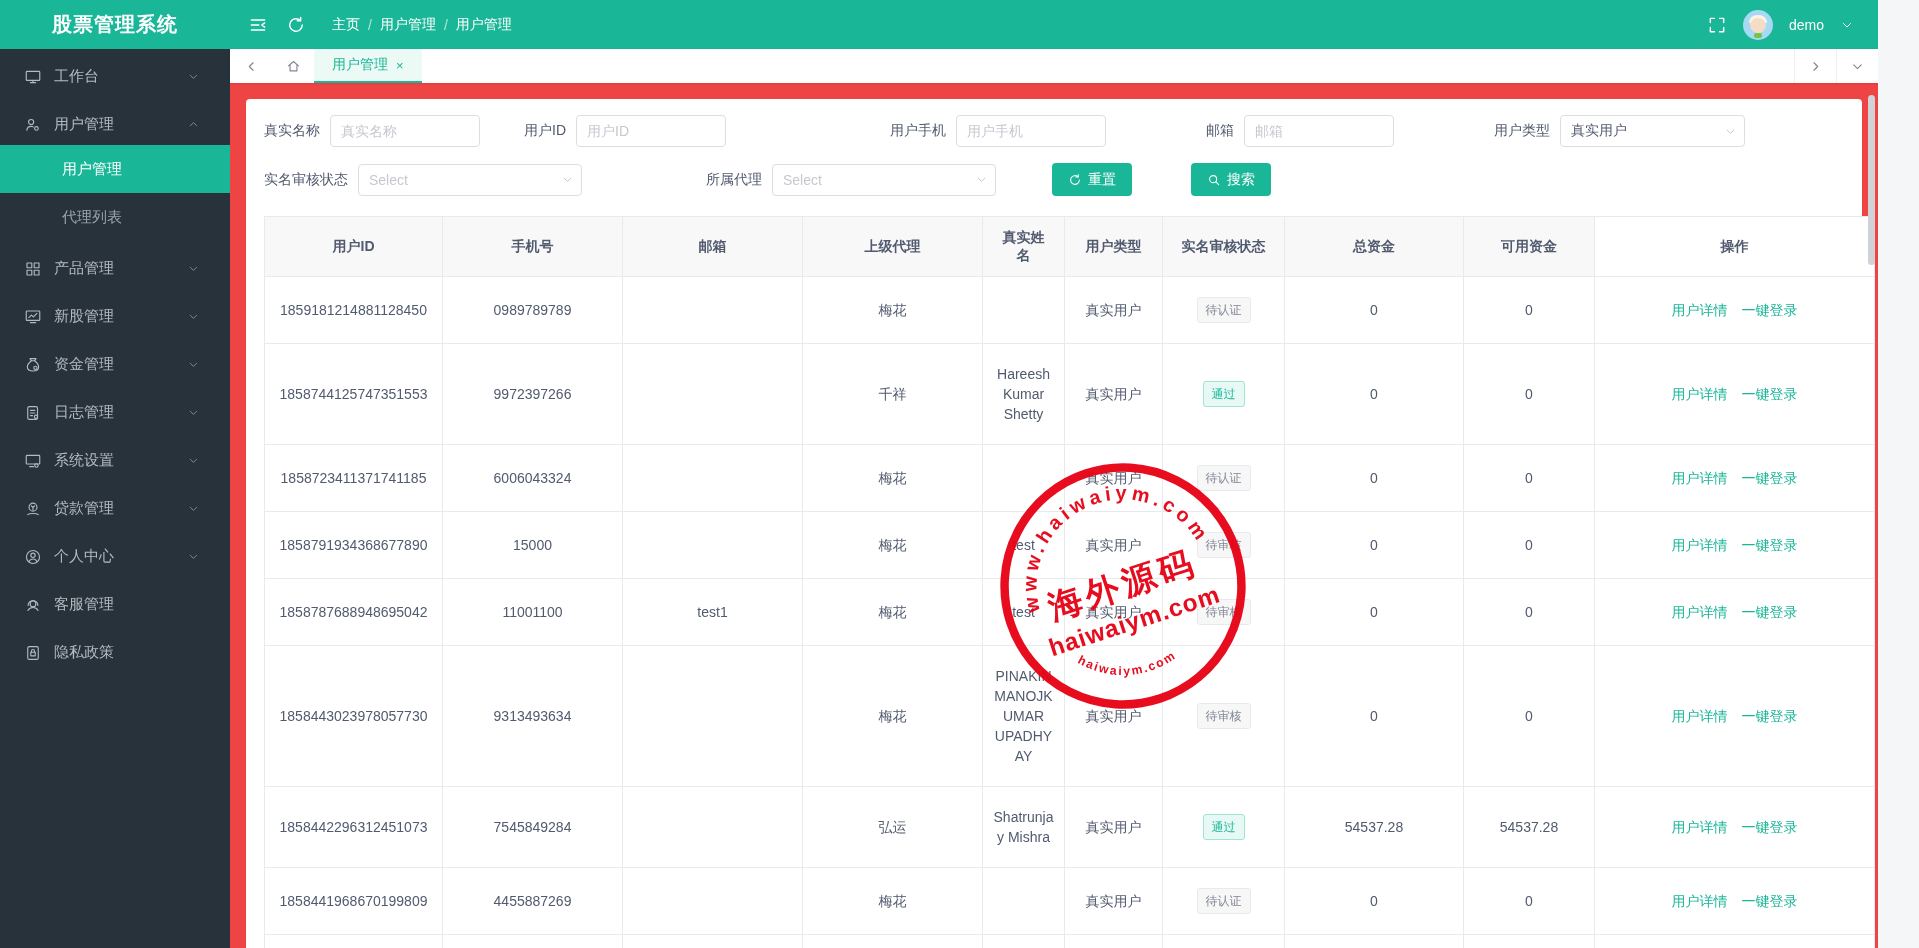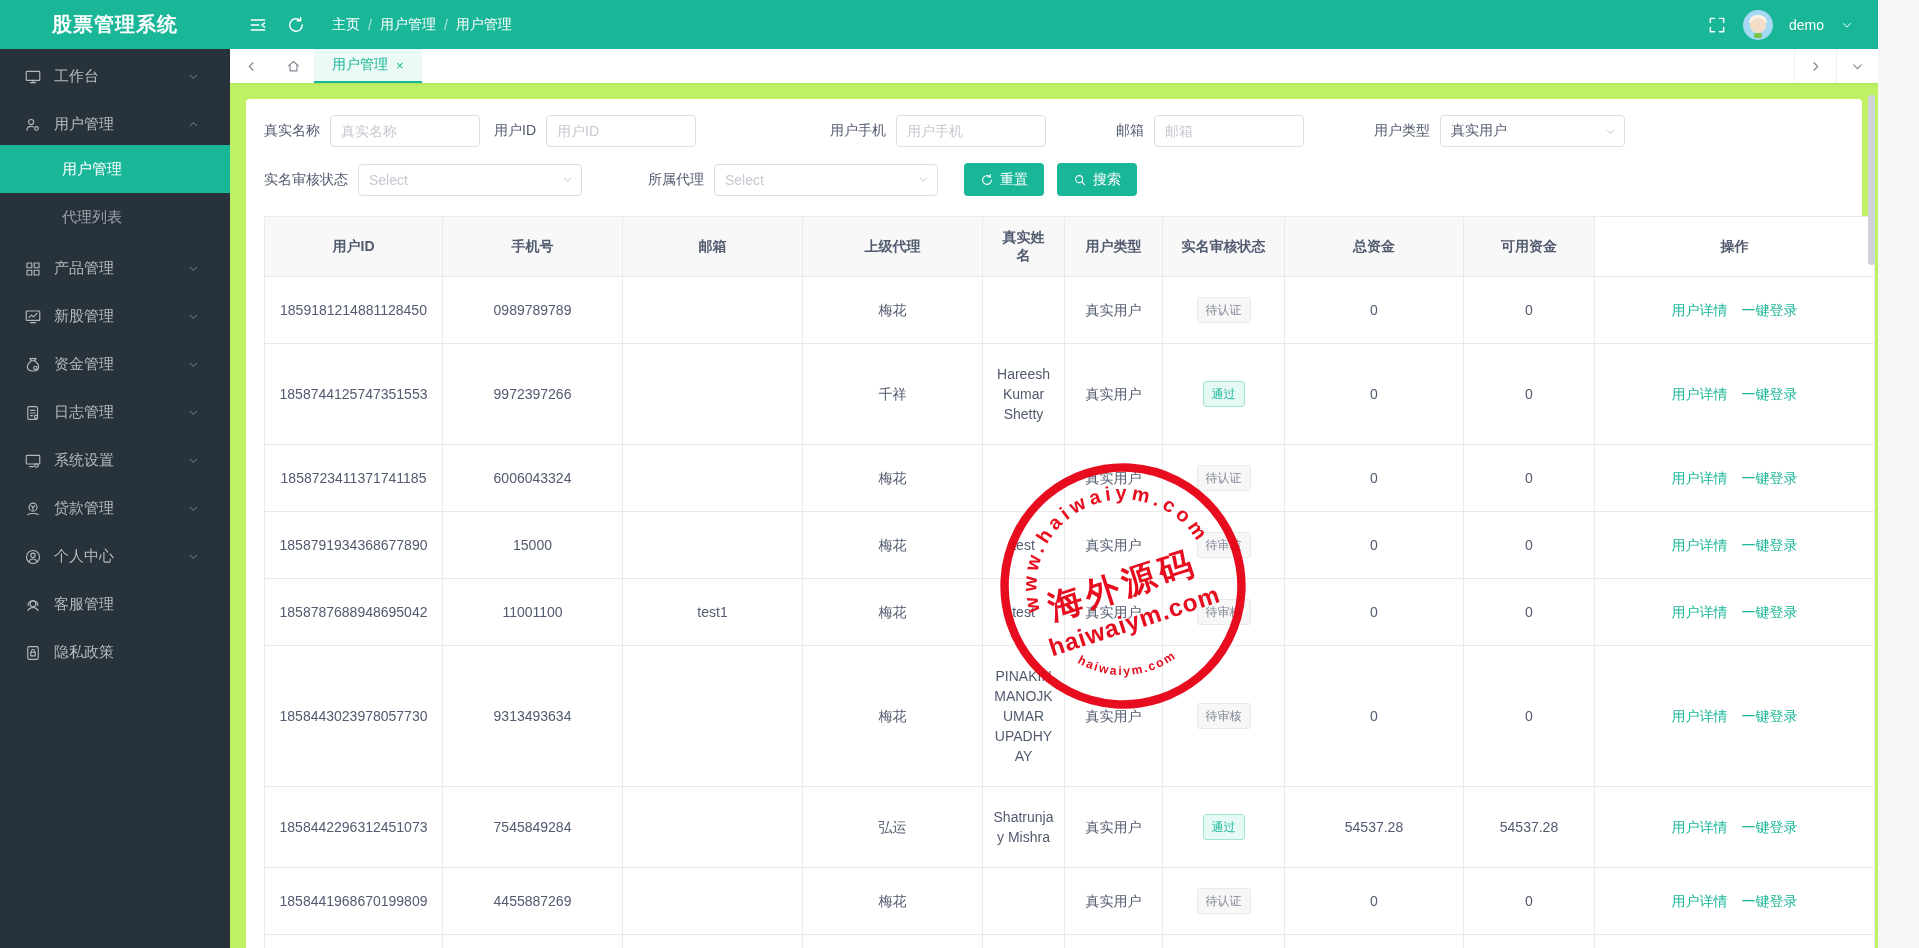--- a/index.html
+++ b/index.html
@@ -1,18 +1,18 @@
 <!DOCTYPE html>
 <html><head>
 <meta charset="utf-8">
 <style>
   * { margin:0; padding:0; box-sizing:border-box; }
   html,body { width:1919px; height:948px; overflow:hidden; background:#f5f6f8;
               font-family:"Liberation Sans","DejaVu Sans",sans-serif; }
-  .app { position:relative; width:1878px; height:948px; overflow:hidden; background:#bef264; }
+  .app { position:relative; width:1878px; height:948px; overflow:hidden; background:#ef4444; }
 
   
   .hdr { display:flex; align-items:center; height:49px; background:#19b698; color:#fff; }
   .hdr-logo { width:230px; text-align:center; font-size:20px; font-weight:bold; letter-spacing:1px; }
   .hdr-ic { width:20px; height:20px; fill:none; stroke:#fff; stroke-width:1.7; stroke-linecap:round; stroke-linejoin:round; }
   .hdr-btn { margin-left:18px; display:flex; align-items:center; cursor:pointer; }
   .crumb { margin-left:26px; font-size:14px; display:flex; align-items:center; gap:8px; }
   .crumb .sep { color:rgba(255,255,255,.65); }
   .hdr-right { margin-left:auto; display:flex; align-items:center; gap:16px; padding-right:24px; }
   .avatar { position:relative; width:30px; height:30px; border-radius:50%; background:#a6d9f3; overflow:hidden; }
@@ -42,35 +42,35 @@
   .tab-act { display:flex; align-items:center; gap:8px; padding:0 18px; color:#19b698; font-size:14px;
              background:#ecfaf6; border-bottom:2px solid #19b698; cursor:pointer; }
   .tab-act .x { font-size:13px; }
   .tb-right { margin-left:auto; display:flex; }
   .tb-right .tb-box { border-left:1px solid #eef0f2; }
 
   
   .page { position:relative; flex:1; padding:16px 16px 0 16px; overflow:hidden; }
   .card { background:#fff; border-radius:4px; padding:16px 18px; min-height:860px; }
 
-  .frow { display:flex; align-items:center; }
+  .frow { display:flex; align-items:center;gap:30px; }
   .frow + .frow { margin-top:16px; }
   .fgroup { display:flex; align-items:center; margin-right:14px; }
   .flabel { font-size:14px; color:#515a6e; margin-right:10px; white-space:nowrap; }
   .tin { height:32px; border:1px solid #dcdee2; border-radius:4px; padding:0 10px; font-size:14px;
          color:#515a6e; outline:none; background:#fff; }
   .tin::placeholder { color:#c5c8ce; }
   .sel { height:32px; border:1px solid #dcdee2; border-radius:4px; padding:0 26px 0 10px; font-size:14px;
          background:#fff; display:flex; align-items:center; position:relative; cursor:pointer; }
   .sel .ph { color:#c5c8ce; } .sel .val { color:#515a6e; }
   .sel .chev { position:absolute; right:7px; width:13px; height:13px; color:#b5b9bf; }
   .w150{width:150px;} .w185{width:185px;} .w224{width:224px;}
   .btn { height:33px; display:flex; align-items:center; gap:6px; padding:0 16px; border:none; border-radius:4px;
          background:#19b698; color:#fff; font-size:14px; cursor:pointer; }
-  .btn + .btn { margin-left:13px; }
+  .btn + .btn { margin-left:29px; }
   .btn .bic { width:14px; height:14px; fill:none; stroke:#fff; stroke-width:1.8; stroke-linecap:round; stroke-linejoin:round; }
   .btn-reset { margin-left:12px; }
 
   
   .tablewrap { margin-top:20px; }
   table { border-collapse:collapse; table-layout:fixed; width:1610px; font-size:14px; color:#515a6e; }
   th { background:#f8f8f9; font-weight:bold; height:60px; border:1px solid #e8eaec; border-left:none; padding:8px 6px; text-align:center; }
   th:first-child { border-left:1px solid #e8eaec; }
   th.col-name { padding:8px 18px; }
   td { border:1px solid #e8eaec; border-left:none; border-top:none; padding:20px 8px; text-align:center;
@@ -326,21 +326,21 @@
           <div class="frow">
             <div class="fgroup">
               <span class="flabel">实名审核状态</span>
               <div class="sel w224">
                 <span class="ph">Select</span>
                 <svg class="chev icn" viewBox="0 0 24 24">
                     <path d="M6 9.5l6 6 6-6"></path>
                   </svg>
               </div>
             </div>
-            <div class="fgroup" style="margin-left:52px">
+            <div class="fgroup" style="margin-left:80px">
               <span class="flabel">所属代理</span>
               <div class="sel w224">
                 <span class="ph">Select</span>
                 <svg class="chev icn" viewBox="0 0 24 24">
                     <path d="M6 9.5l6 6 6-6"></path>
                   </svg>
               </div>
             </div>
             <button class="btn btn-reset">
               <svg class="bic" viewBox="0 0 24 24">

